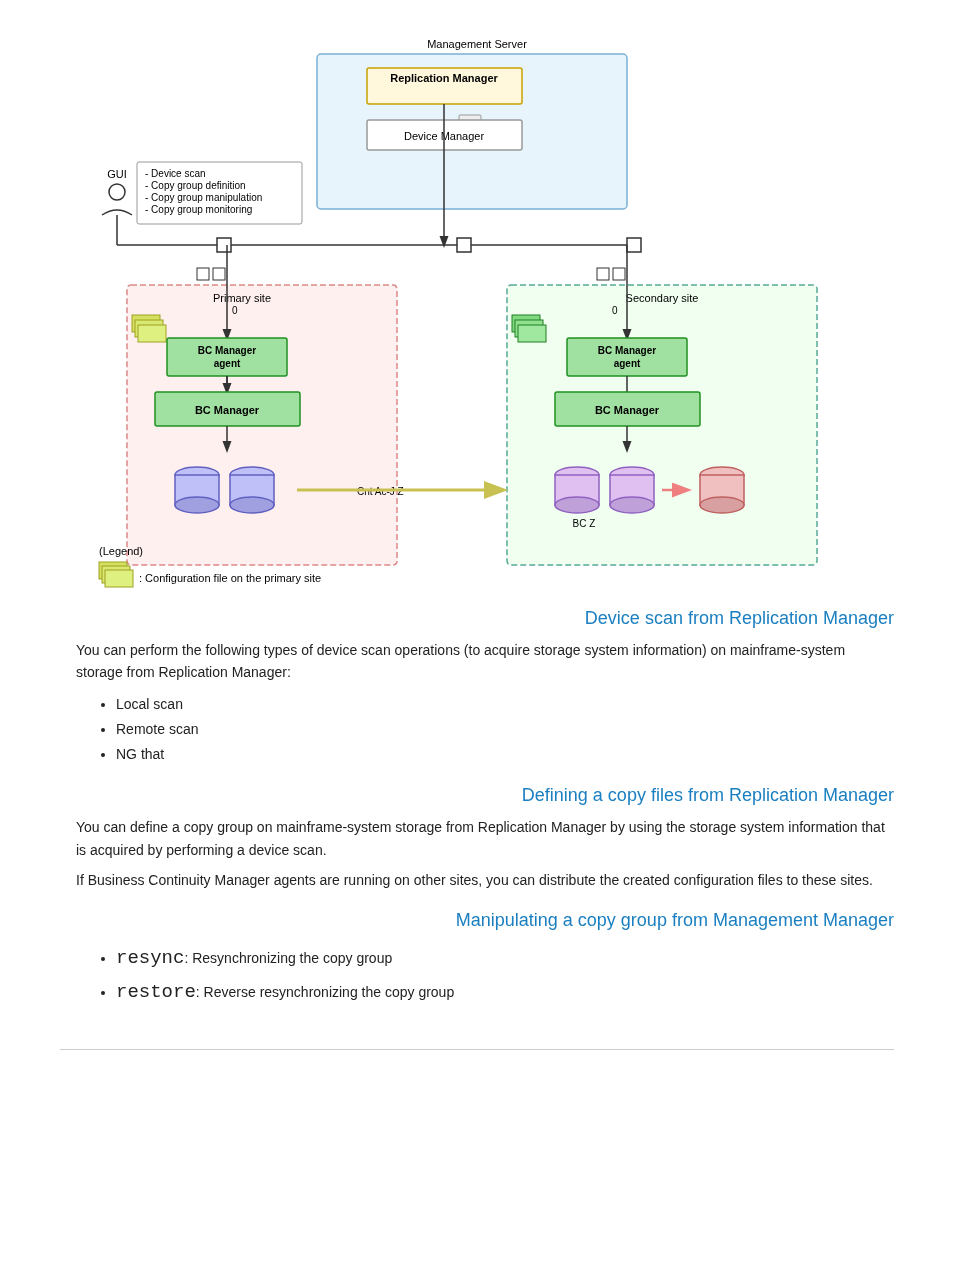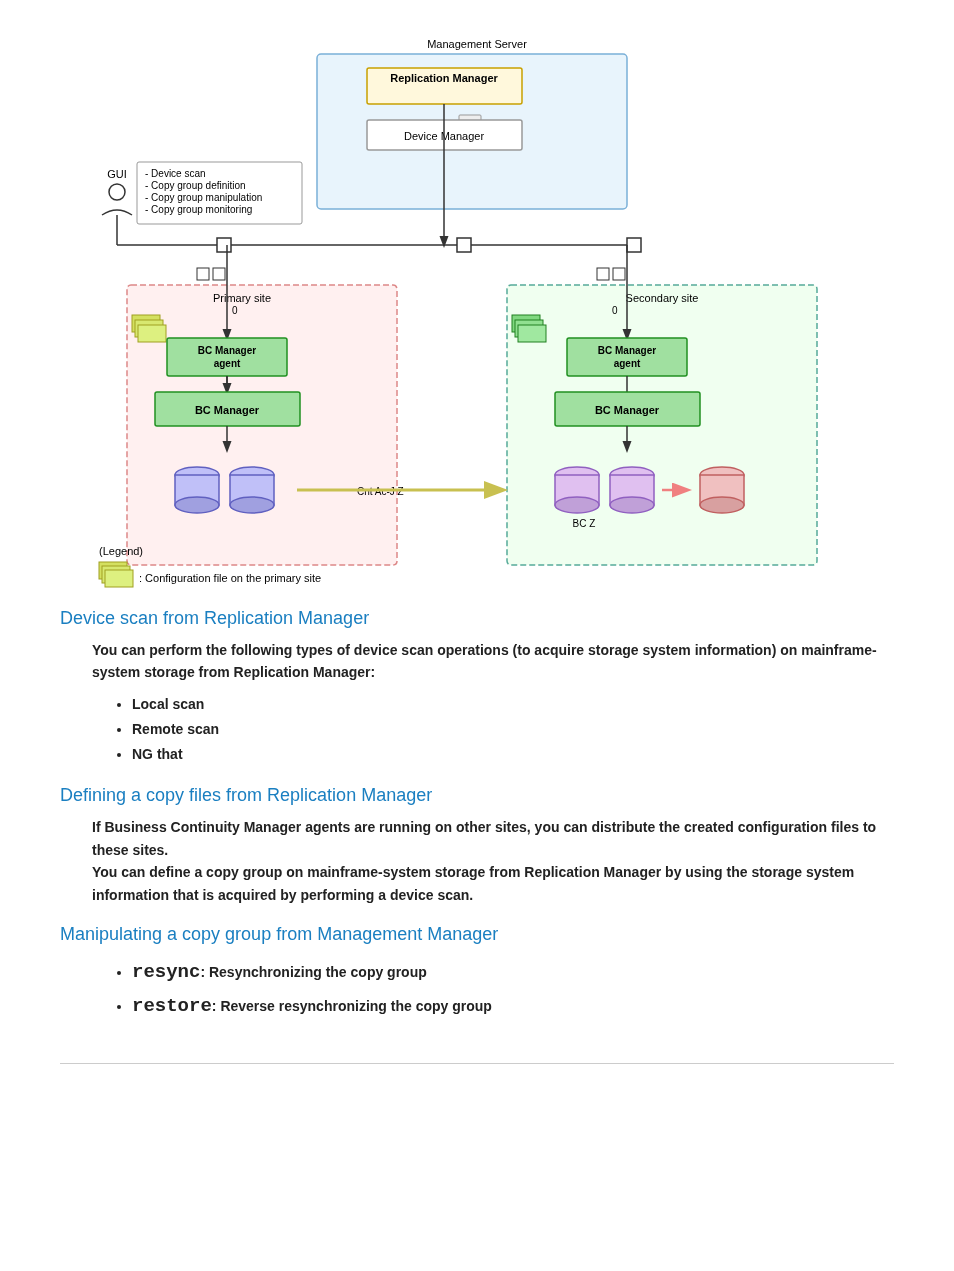--- a/index.html
+++ b/index.html
@@ -33,27 +33,27 @@
     .section-intro {
       margin: 0 0 18px 0;
       line-height: 1.6;
     }
 
     .section-heading {
       color: #1a7fc1;
       font-size: 18px;
       font-weight: normal;
       margin: 18px 0 10px 0;
+      text-align: right;
     }
 
     .section-body {
-      margin-left: 32px;
+      margin-left: 16px;
       line-height: 1.6;
       margin-bottom: 10px;
-      font-weight: bold;
     }
 
     .bullet-list {
       margin: 8px 0 8px 40px;
       list-style: disc;
       line-height: 1.8;
     }
 
     .link-text {
       color: #1a7fc1;
@@ -241,22 +241,22 @@
     <li>Local scan</li>
         <li>Remote scan</li>
         <li>NG that</li>
       </ul>
   </div>
 </div>
 
 <h2 class="section-heading">Defining a copy files from Replication Manager</h2>
 <div>
   <div class="section-body">
+    <p style="margin-bottom:8px;">You can define a copy group on mainframe-system storage from Replication Manager by using the storage system information that is acquired by performing a device scan.</p>
     <p>If Business Continuity Manager agents are running on other sites, you can distribute the created configuration files to these sites.</p>
-    <p style="margin-bottom:8px;">You can define a copy group on mainframe-system storage from Replication Manager by using the storage system information that is acquired by performing a device scan.</p>
   </div>
 </div>
 
 <h2 class="section-heading">Manipulating a copy group from Management Manager</h2>
 <div>
   <div class="section-body">
     <ul class="bullet-list">
     <li><span class="code-inline">resync</span>: Resynchronizing the copy group</li>
         <li><span class="code-inline">restore</span>: Reverse resynchronizing the copy group</li>
       </ul>

